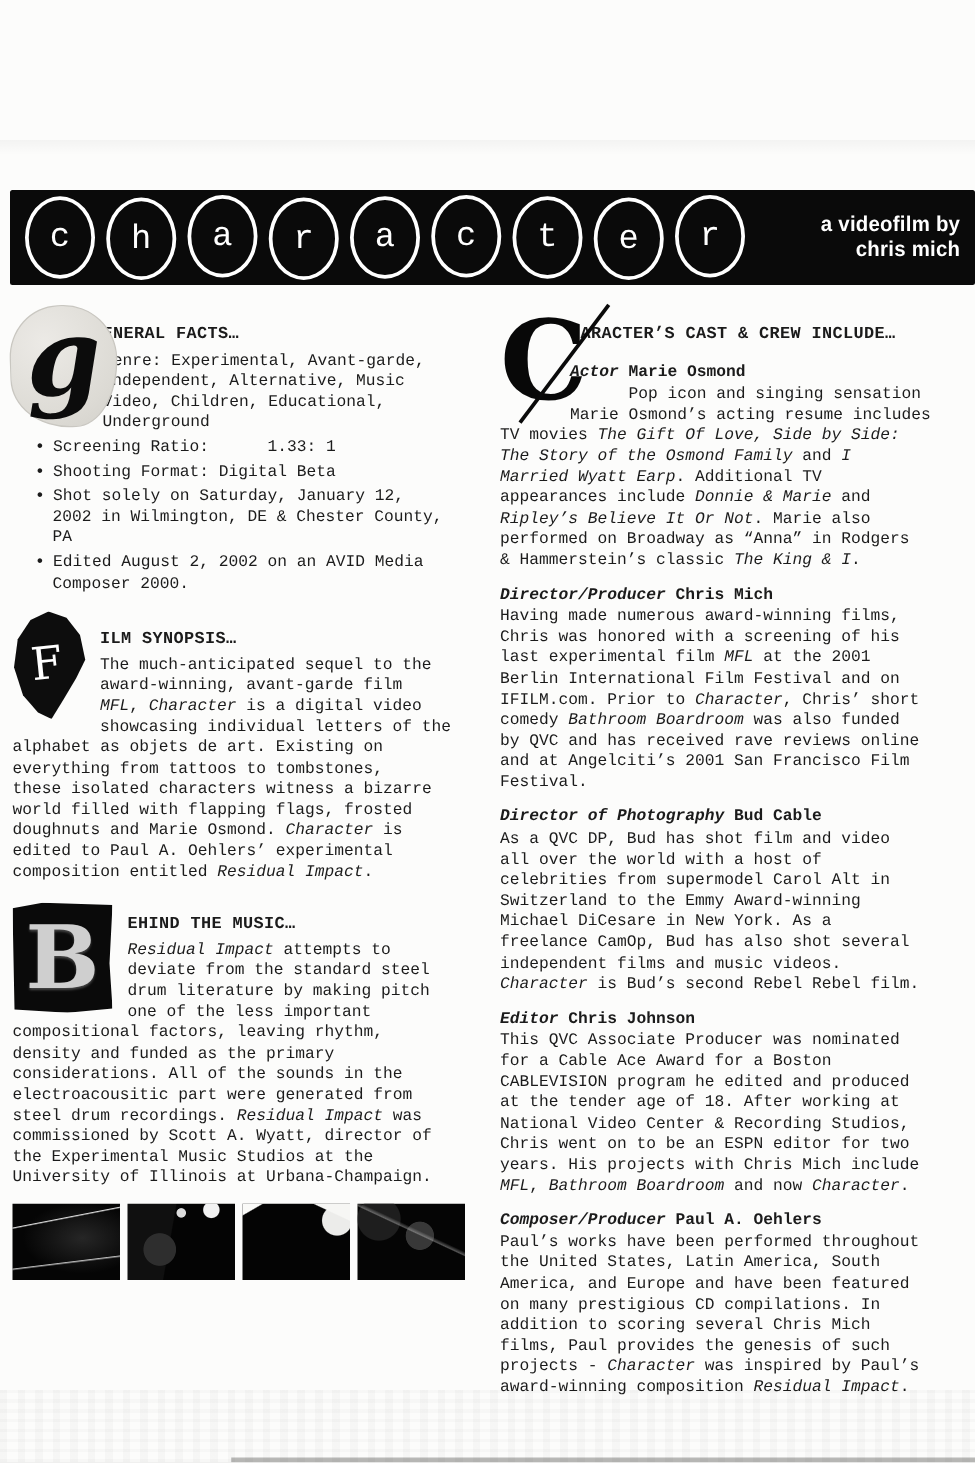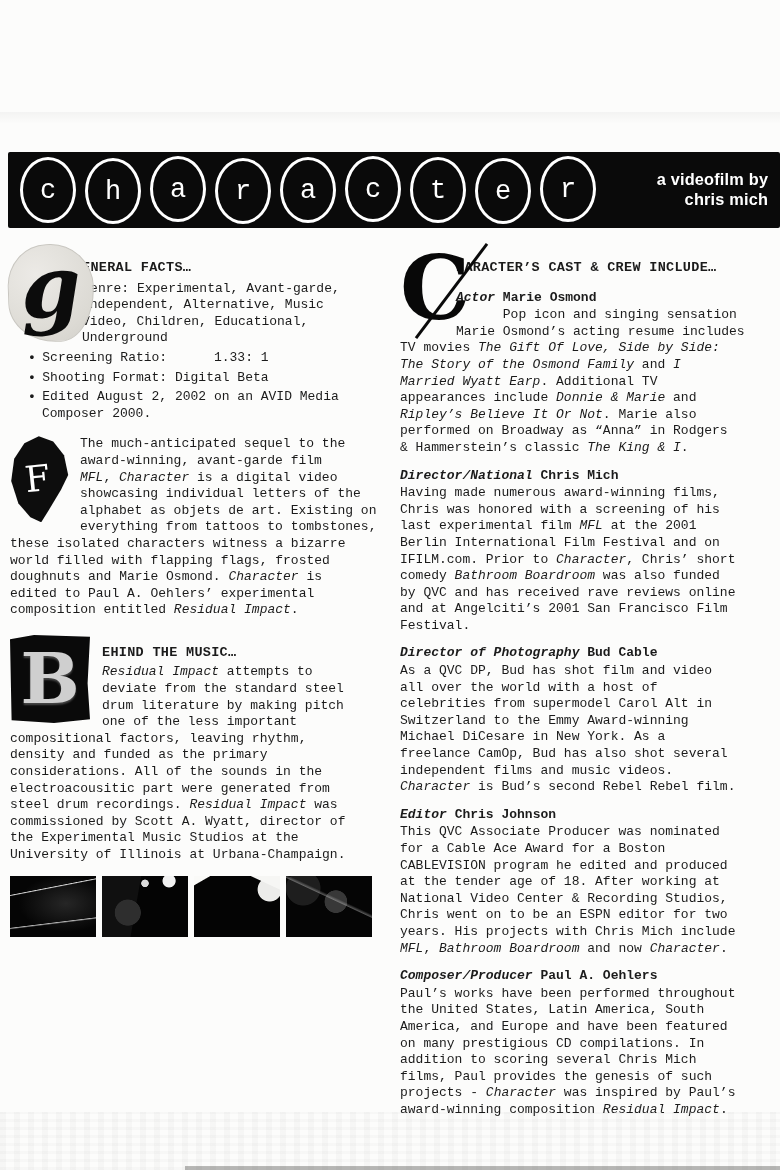--- a/index.html
+++ b/index.html
@@ -157,31 +157,35 @@
             </span>
         </div>
         <h2>ENERAL FACTS…</h2>
         <ul>
           <li>Genre: Experimental, Avant-garde,
 Independent, Alternative, Music
 Video, Children, Educational,
 Underground</li>
           <li>Screening Ratio:      1.33: 1</li>
           <li>Shooting Format: Digital Beta</li>
+          <li>Shot solely on Saturday, January 12,
+2002 in Wilmington, DE &amp; Chester County,
+PA</li>
           <li>Edited August 2, 2002 on an AVID Media
 Composer 2000.</li>
         </ul>
       </section>
 
       <section class="sec-synopsis">
         <div class="dc dc-f">
           <span class="f-shape">
               <b>F</b>
             </span>
         </div>
+        <h2>ILM SYNOPSIS…</h2>
         <p><span>The much-anticipated sequel to the
 award-winning, avant-garde film
 </span><span class="it">MFL</span><span>, </span><span class="it">Character</span><span> is a digital video
 showcasing individual letters of the
 alphabet as objets de art. Existing on
 everything from tattoos to tombstones,
 these isolated characters witness a bizarre
 world filled with flapping flags, frosted
 doughnuts and Marie Osmond. </span><span class="it">Character</span><span> is
 edited to Paul A. Oehlers’ experimental
@@ -231,21 +235,21 @@
 TV movies </span><span class="it">The Gift Of Love, Side by Side:
 The Story of the Osmond Family</span><span> and </span><span class="it">I
 Married Wyatt Earp</span><span>. Additional TV
 appearances include </span><span class="it">Donnie &amp; Marie</span><span> and
 </span><span class="it">Ripley’s Believe It Or Not</span><span>. Marie also
 performed on Broadway as “Anna” in Rodgers
 &amp; Hammerstein’s classic </span><span class="it">The King &amp; I</span><span>.</span></p>
       </div>
 
       <div class="entry">
-        <h3><span class="role">Director/National</span> <span class="name">Chris Mich</span></h3>
+        <h3><span class="role">Director/Producer</span> <span class="name">Chris Mich</span></h3>
         <p><span>Having made numerous award-winning films,
 Chris was honored with a screening of his
 last experimental film </span><span class="it">MFL</span><span> at the 2001
 Berlin International Film Festival and on
 IFILM.com. Prior to </span><span class="it">Character</span><span>, Chris’ short
 comedy </span><span class="it">Bathroom Boardroom</span><span> was also funded
 by QVC and has received rave reviews online
 and at Angelciti’s 2001 San Francisco Film
 Festival.</span></p>
       </div>

